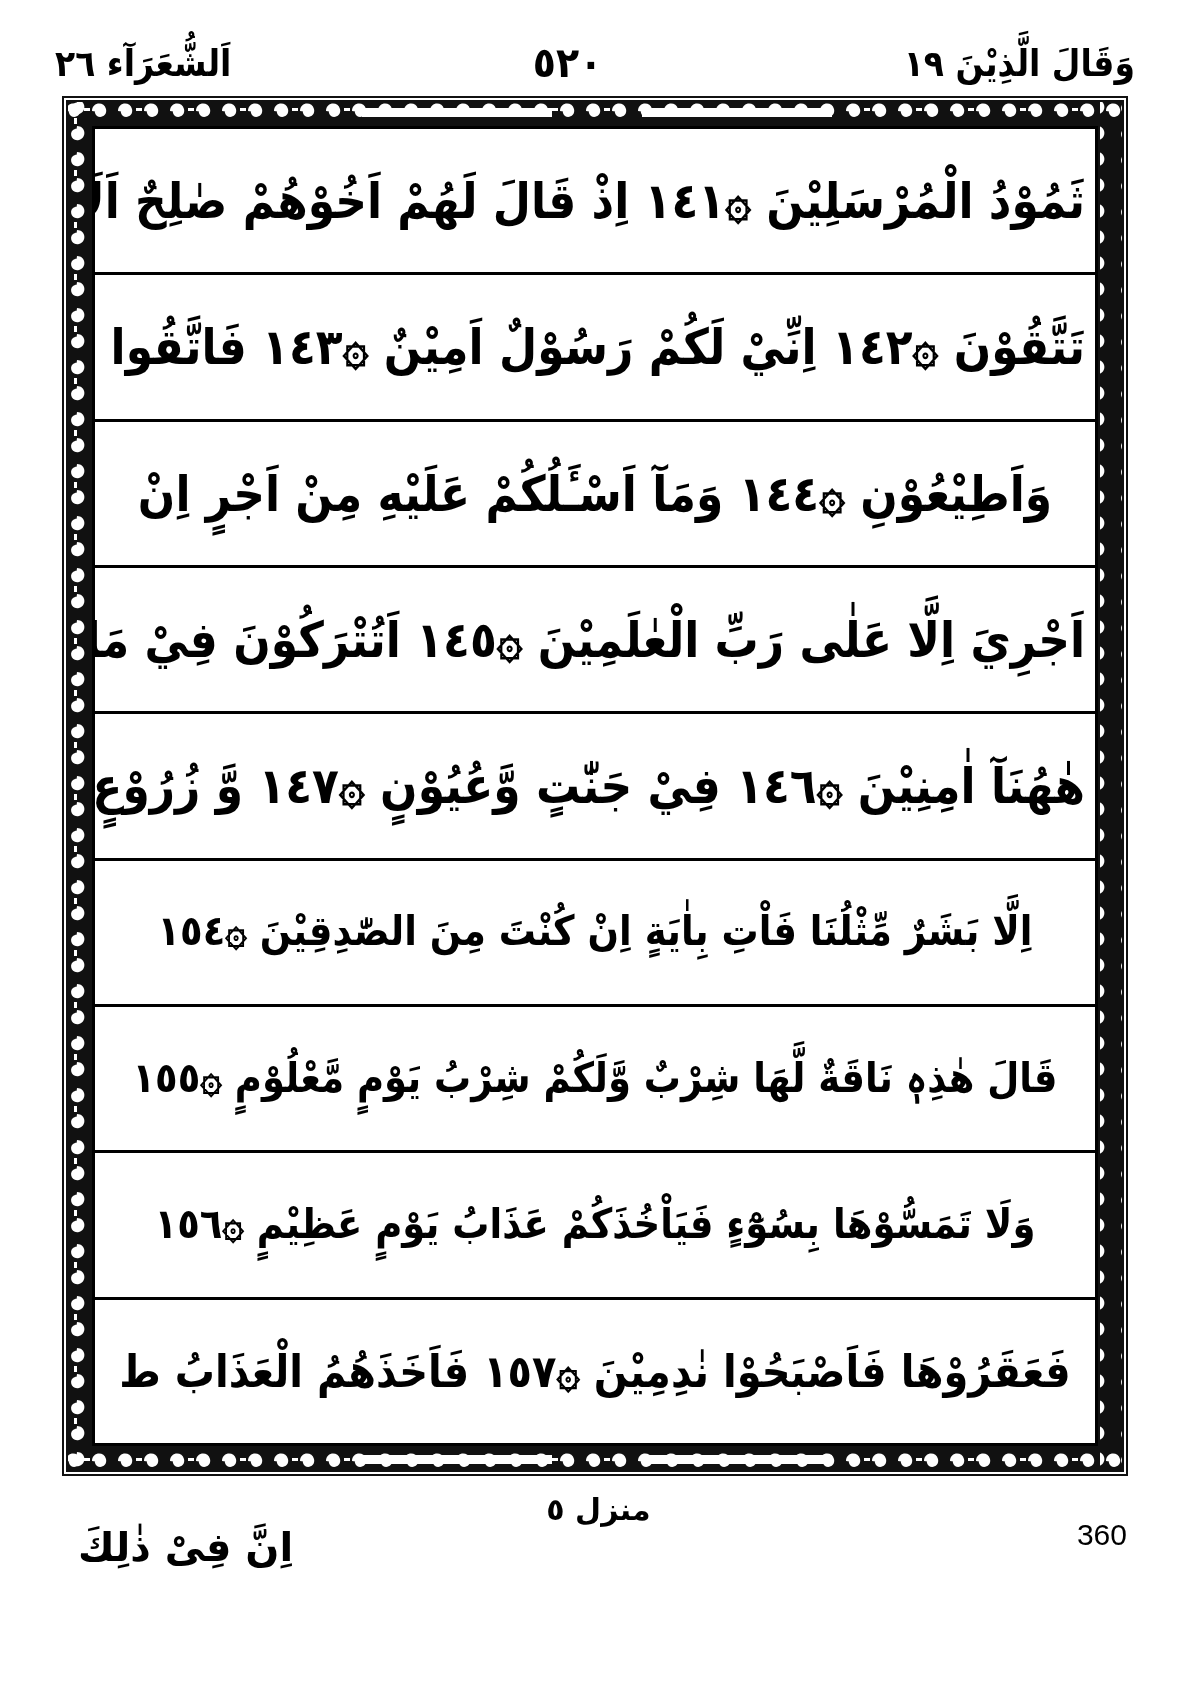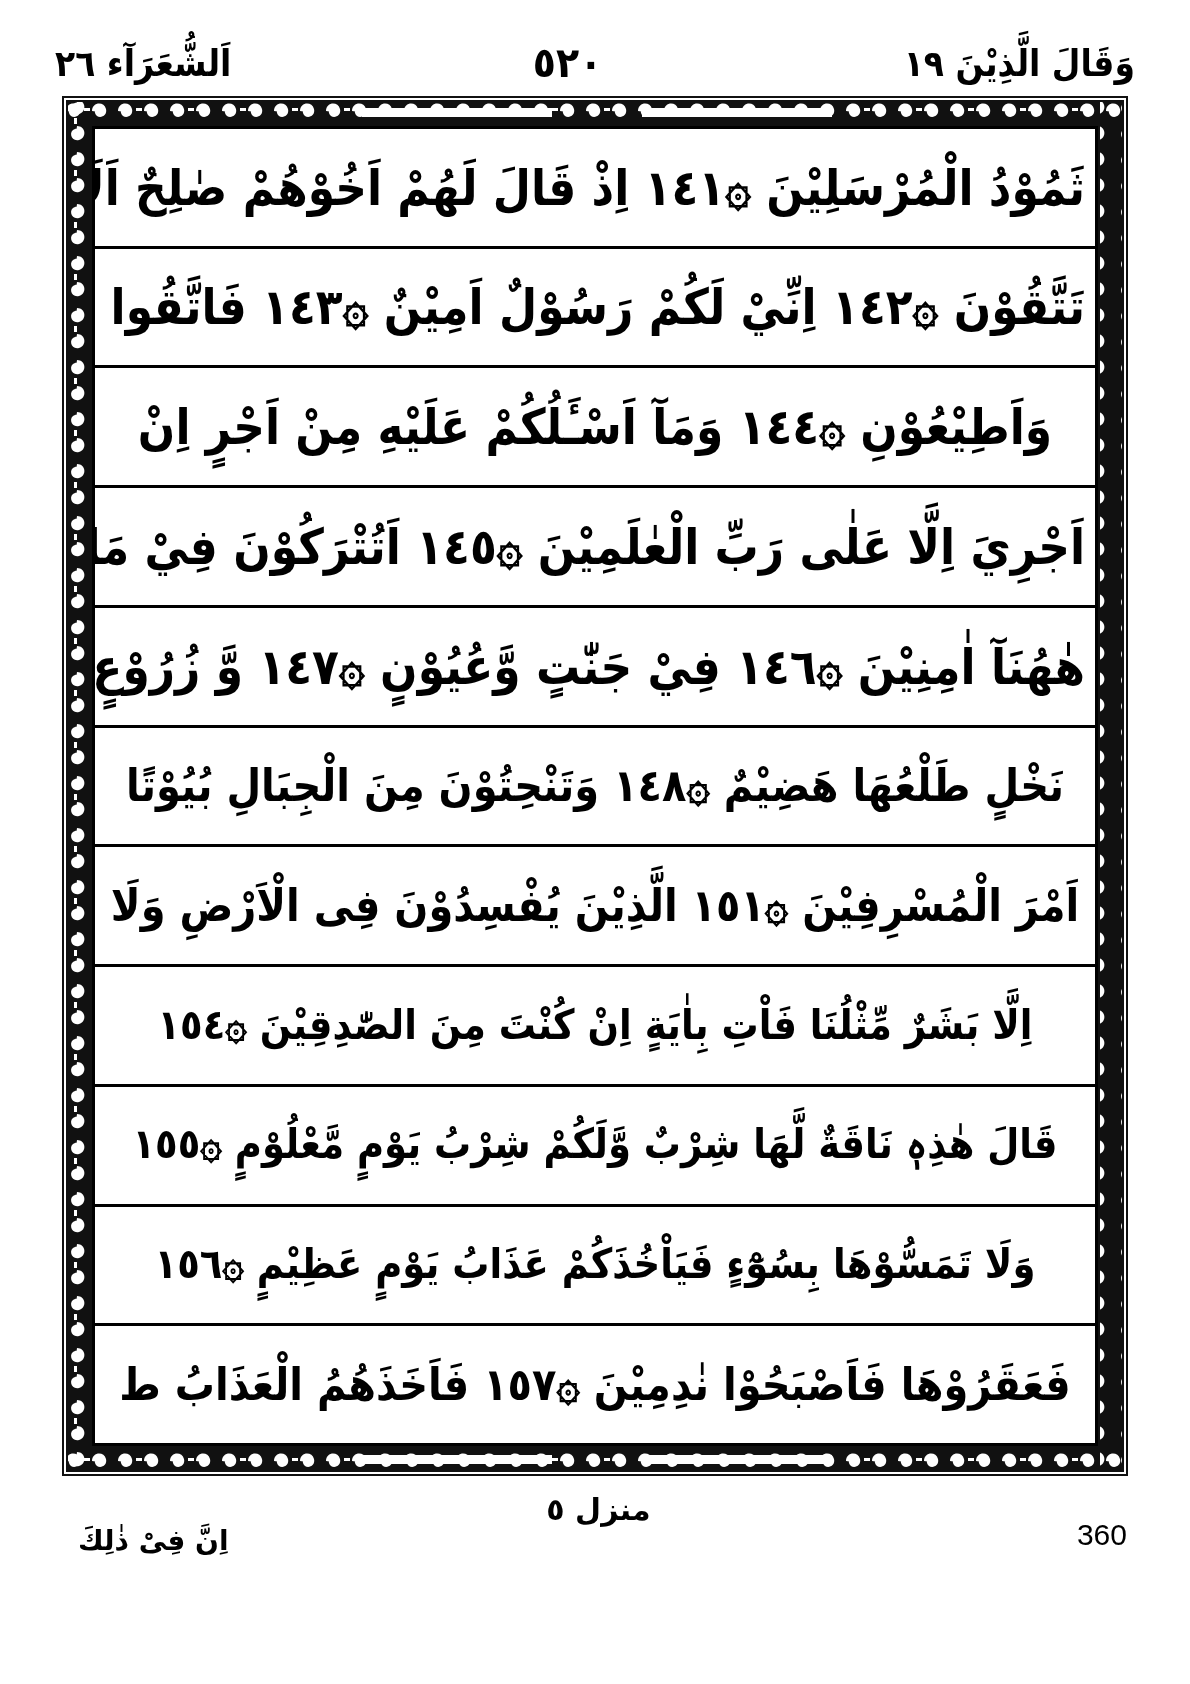--- a/index.html
+++ b/index.html
@@ -108,21 +108,21 @@
     left:0;right:0;top:4px;
     text-align:center;
     font-size:30px;
     font-weight:bold;
     direction:rtl;
     font-family:"DejaVu Sans","Liberation Sans",sans-serif;
   }
   .footer-catch{
     position:absolute;
     left:16px;top:36px;
-    font-size:28px;
+    font-size:40px;
     font-weight:bold;
     direction:rtl;
     font-family:"DejaVu Sans","Liberation Sans",sans-serif;
     white-space:nowrap;
   }
   .footer-brand{
     position:absolute;
     right:112px;top:32px;
     font-size:42px;
     font-weight:bold;
@@ -196,26 +196,20 @@
         <div class="line">
           <div class="line-text">وَاَطِيْعُوْنِ ۞١٤٤ وَمَآ اَسْـَٔلُكُمْ عَلَيْهِ مِنْ اَجْرٍ اِنْ</div>
         </div>
         <div class="line">
           <div class="line-text">اَجْرِيَ اِلَّا عَلٰى رَبِّ الْعٰلَمِيْنَ ۞١٤٥ اَتُتْرَكُوْنَ فِيْ مَا</div>
         </div>
         <div class="line">
           <div class="line-text">هٰهُنَآ اٰمِنِيْنَ ۞١٤٦ فِيْ جَنّٰتٍ وَّعُيُوْنٍ ۞١٤٧ وَّ زُرُوْعٍ وَّ</div>
         </div>
         <div class="line">
-          <div class="line-text tight">نَخْلٍ طَلْعُهَا هَضِيْمٌ ۞١٤٨ وَتَنْحِتُوْنَ مِنَ الْجِبَالِ بُيُوْتًا</div>
-        </div>
-        <div class="line">
-          <div class="line-text tight">اَمْرَ الْمُسْرِفِيْنَ ۞١٥١ الَّذِيْنَ يُفْسِدُوْنَ فِى الْاَرْضِ وَلَا</div>
-        </div>
-        <div class="line">
           <div class="line-text tighter">اِلَّا بَشَرٌ مِّثْلُنَا فَاْتِ بِاٰيَةٍ اِنْ كُنْتَ مِنَ الصّٰدِقِيْنَ ۞١٥٤</div>
         </div>
         <div class="line">
           <div class="line-text tighter">قَالَ هٰذِهٖ نَاقَةٌ لَّهَا شِرْبٌ وَّلَكُمْ شِرْبُ يَوْمٍ مَّعْلُوْمٍ ۞١٥٥</div>
         </div>
         <div class="line">
           <div class="line-text tighter">وَلَا تَمَسُّوْهَا بِسُوْٓءٍ فَيَاْخُذَكُمْ عَذَابُ يَوْمٍ عَظِيْمٍ ۞١٥٦</div>
         </div>
         <div class="line">
           <div class="line-text tight">فَعَقَرُوْهَا فَاَصْبَحُوْا نٰدِمِيْنَ ۞١٥٧ فَاَخَذَهُمُ الْعَذَابُ ط</div>

